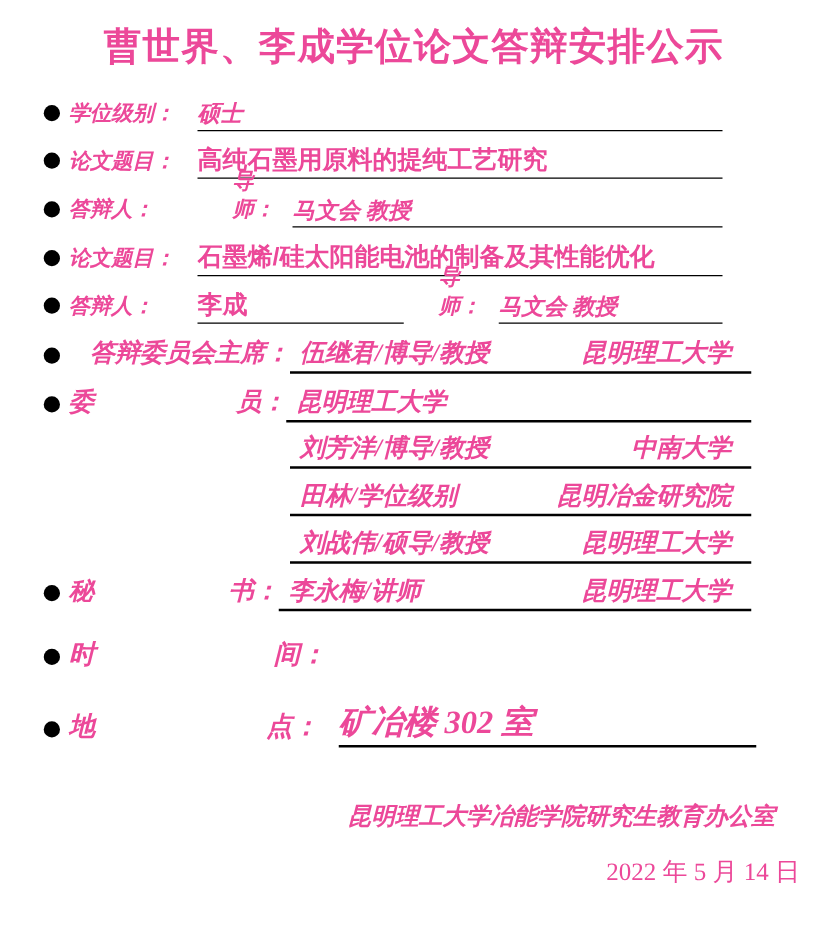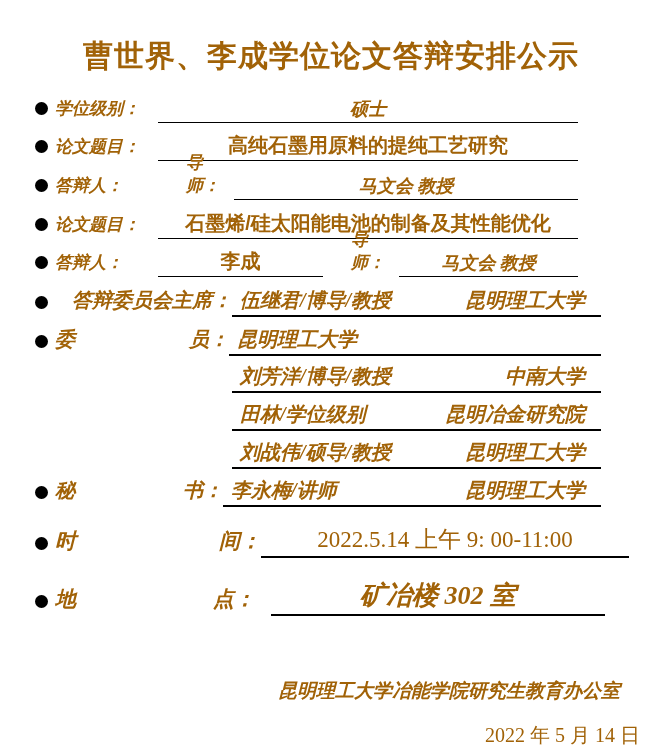--- a/index.html
+++ b/index.html
@@ -1,38 +1,38 @@
 <!DOCTYPE html>
 <html><head>
 <meta charset="utf-8">
 <style>
   html,body { margin:0; padding:0; background:#ffffff; }
   .page {
-    position:relative; width:662px; height:749px; background:#ffffff; color:#a16207;
-    box-sizing:border-box; padding-top:32px; overflow:hidden;
+    position:relative; width:662px; height:749px; background:#ffffff; color:#ec4899;
+    box-sizing:border-box; padding-top:14px; overflow:hidden;
     font-family:"Liberation Serif","DejaVu Serif",serif;
   }
   .title {
     height:48px; line-height:48px; text-align:center;
     font-family:"Liberation Sans","DejaVu Sans",sans-serif;
     font-weight:bold; font-size:30px; letter-spacing:1px;
   }
   .row { display:flex; align-items:flex-end; margin-left:35px; }
   .bullet-box { width:20px; flex-shrink:0; }
   .bullet { display:block; width:13px; height:13px; border-radius:50%; background:#000; margin-bottom:8px; }
   .kai   { font-family:"Liberation Serif","DejaVu Serif",serif; font-style:italic; font-weight:bold; }
   .hei   { font-family:"Liberation Sans","DejaVu Sans",sans-serif; font-weight:bold; }
   .times { font-family:"Liberation Serif","DejaVu Serif",serif; font-weight:normal; }
   .label { flex-shrink:0; padding-bottom:3px; }
   .label-sm { font-size:17px; }
   .label-lg { font-size:20px; }
   .label-xl { font-size:21px; }
   .spread { display:flex; justify-content:space-between; }
   .ufield {
-    border-bottom:2px solid #000; text-align:center; padding-bottom:1px;
+    border-bottom:2px solid #000; text-align:left; padding-bottom:1px;
     white-space:nowrap; overflow:hidden;
   }
   .thin { border-bottom-width:1.5px; }
   .grow { flex:1; }
   .pair { display:flex; justify-content:space-between; align-items:flex-end; padding:0 16px 1px 8px; }
   
   .r1  { height:43px; margin-right:84px; }
   .r2  { height:38px; margin-right:84px; }
   .r3  { height:39px; margin-right:84px; }
   .r4  { height:39px; margin-right:84px; }
@@ -52,21 +52,21 @@
   .w-secr    { width:168px; }
   .w-time    { width:206px; }
   .w-loc     { width:200px; }
   .u-defender { width:165px; flex:none; }
   .member-spacer { width:197px; flex-shrink:0; }
   .fs18 { font-size:18px; }
   .fs20 { font-size:20px; }
   .fs21 { font-size:26px; }
   .fs23 { font-size:23px; }
   .loc-field { margin-left:16px; }
-  .footer-office { margin-top:62px; margin-right:42px; text-align:right; font-size:19px; line-height:26px; }
+  .footer-office { margin-top:43px; margin-right:42px; text-align:right; font-size:19px; line-height:26px; }
   .footer-date   { margin-top:18px; margin-right:22px; text-align:right; font-size:20px; line-height:26px; }
 </style>
 </head>
 <body>
 
 <div class="page">
 
   <div class="title">曹世界、李成学位论文答辩安排公示</div>
 
   <div class="row r1">
@@ -175,21 +175,20 @@
   </div>
 
   <div class="row r12">
     <span class="bullet-box">
         <span class="bullet"></span>
       </span>
     <span class="label kai label-xl w-time spread">
       <span>时</span>
       <span>间：</span>
     </span>
-    <span class="ufield grow times fs23">2022.5.14 上午 9: 00-11:00</span>
   </div>
 
   <div class="row r13">
     <span class="bullet-box">
         <span class="bullet"></span>
       </span>
     <span class="label kai label-xl w-loc spread">
       <span>地</span>
       <span>点：</span>
     </span>

